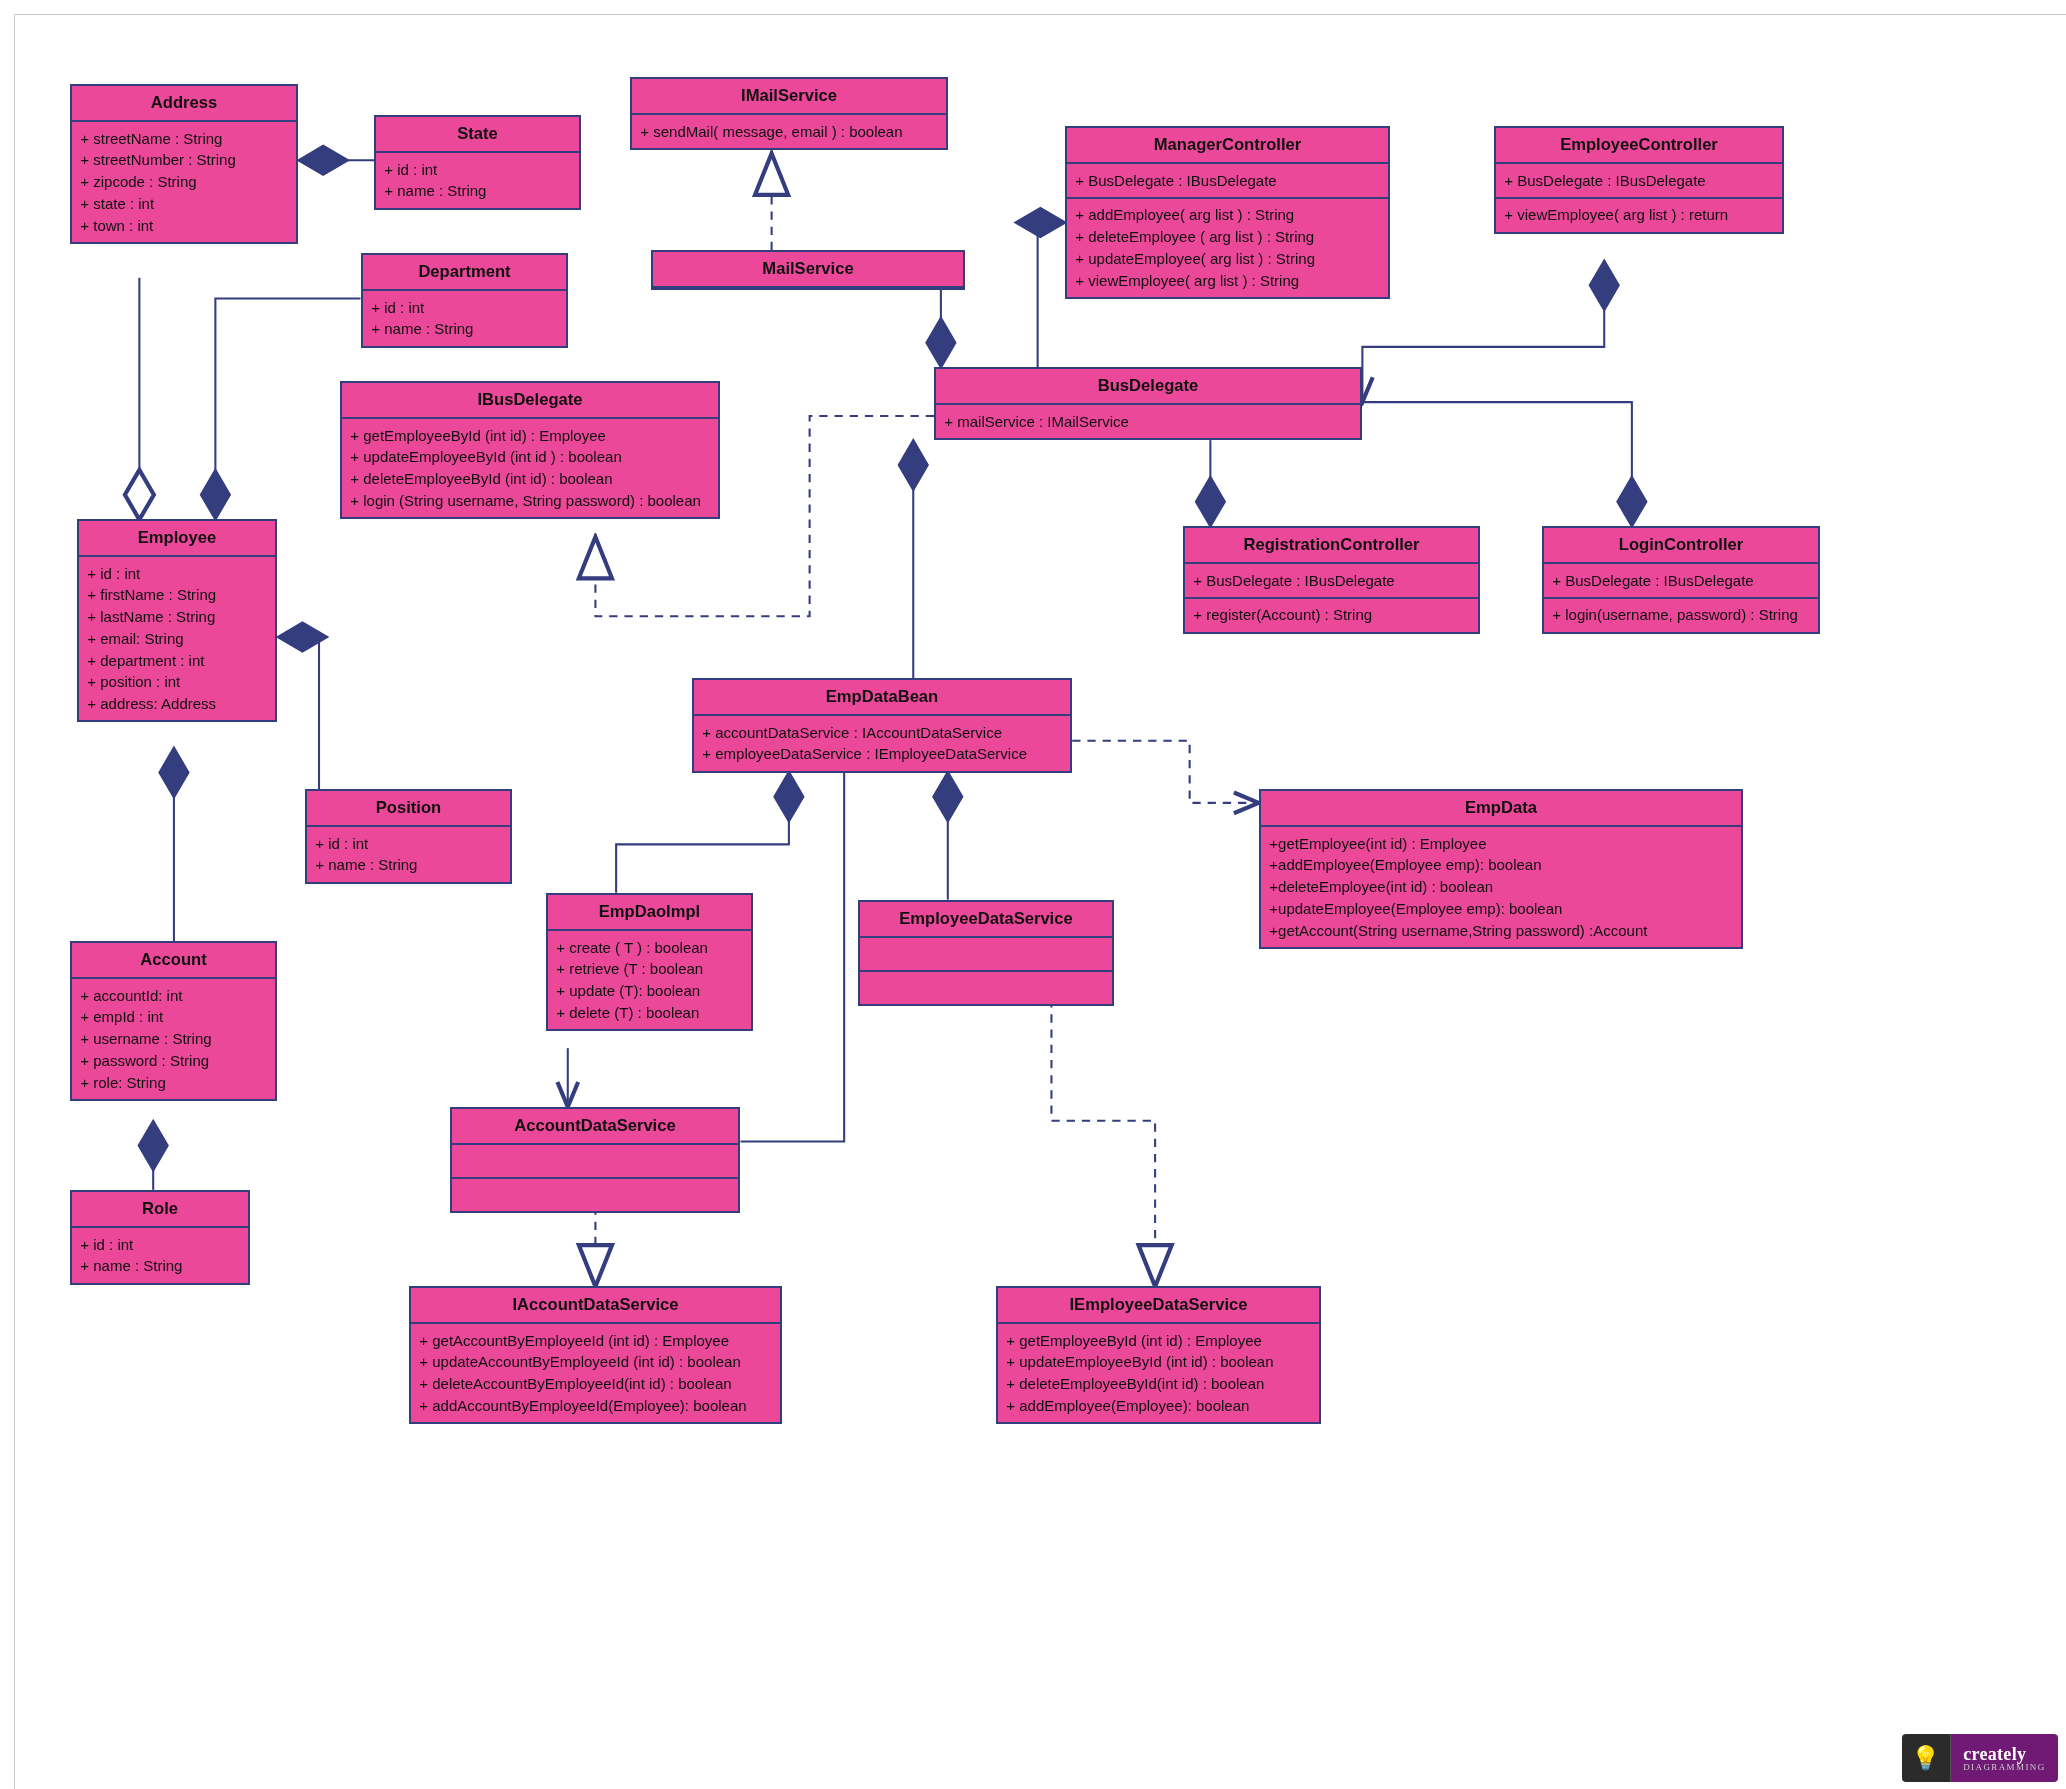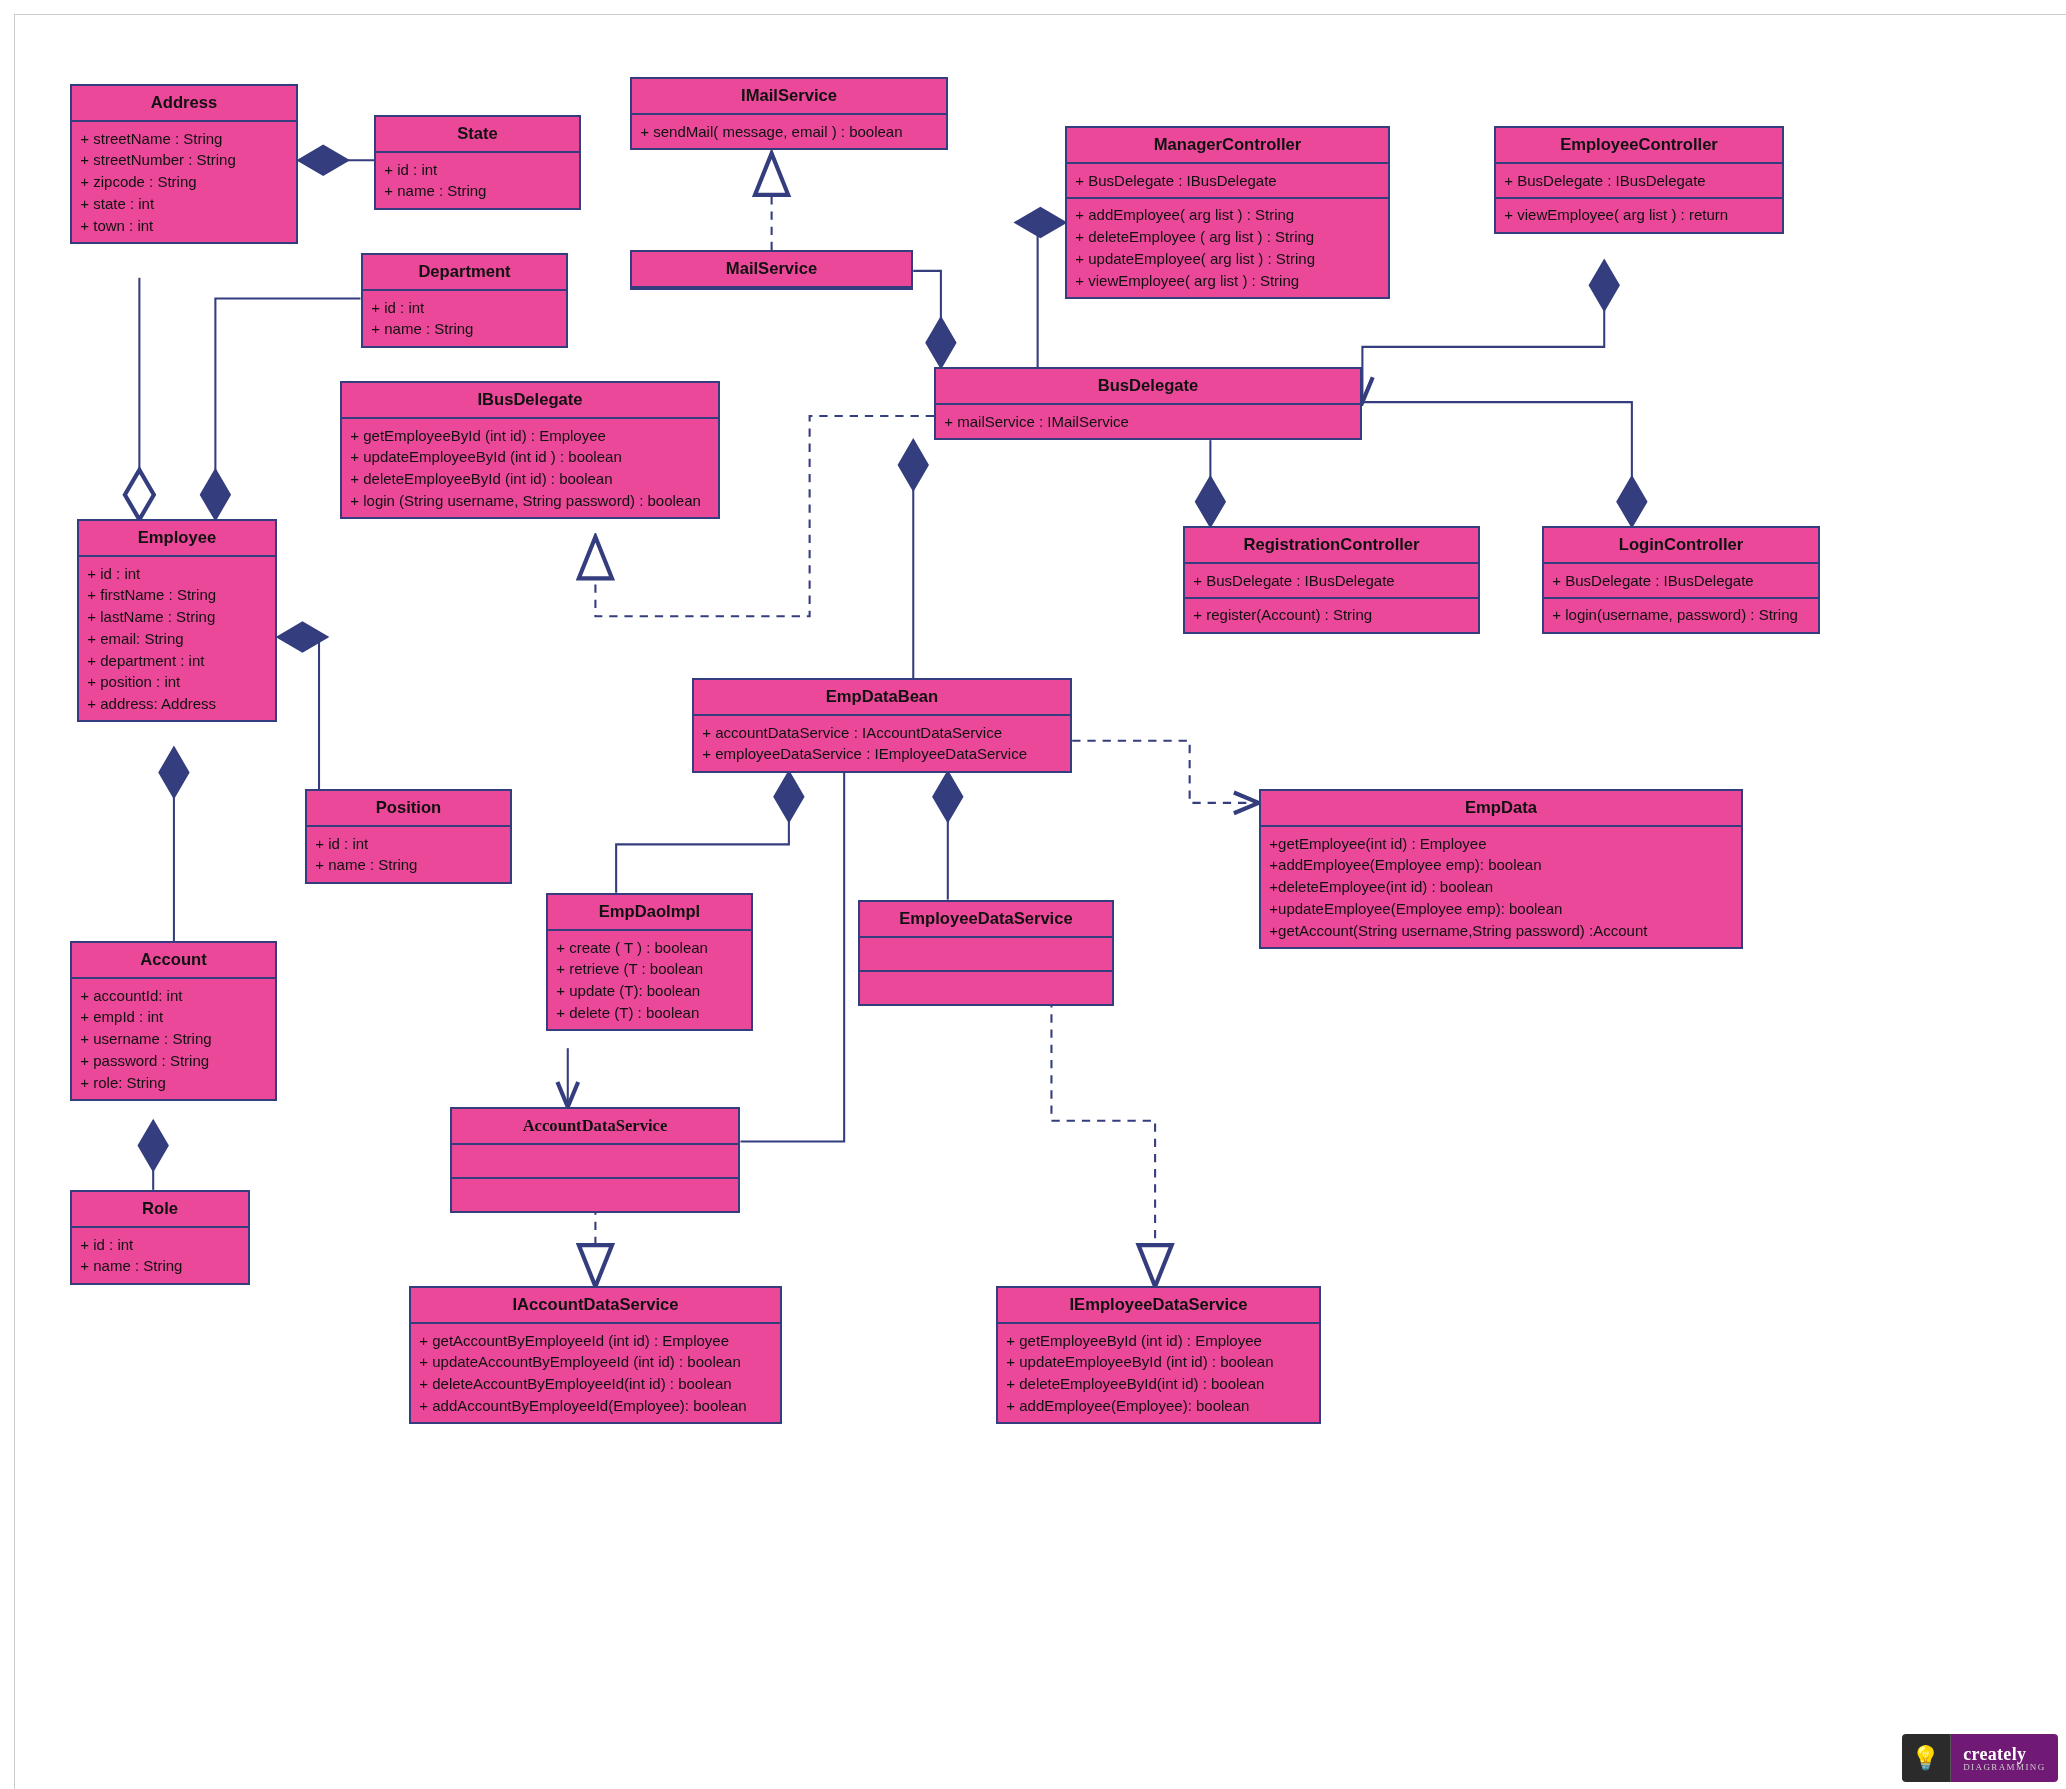--- a/index.html
+++ b/index.html
@@ -115,21 +115,21 @@
         <div class="row">+ id : int</div>
         <div class="row">+ name : String</div>
       </div>
     </div>
     <div class="class-box" style="left: 615px; top: 62px; width: 318px;">
       <div class="class-title">IMailService</div>
       <div class="class-section">
         <div class="row">+ sendMail(  message, email )  :  boolean</div>
       </div>
     </div>
-    <div class="class-box" style="left: 615px; top: 235px; width: 283px;">
+    <div class="class-box" style="left: 636px; top: 235px; width: 314px;">
       <div class="class-title">MailService</div>
     </div>
     <div class="class-box" style="left: 1050px; top: 111px; width: 325px;">
       <div class="class-title">ManagerController</div>
       <div class="class-section">
         <div class="row">+ BusDelegate : IBusDelegate</div>
       </div>
       <div class="class-section">
         <div class="row">+  addEmployee( arg list ) : String</div>
         <div class="row">+  deleteEmployee ( arg list ) : String</div>
@@ -232,21 +232,21 @@
         <div class="row">+ username : String</div>
         <div class="row">+ password : String</div>
         <div class="row">+ role: String</div>
       </div>
     </div>
     <div class="class-box" style="left: 843px; top: 885px; width: 256px;">
       <div class="class-title">EmployeeDataService</div>
       <div class="class-section empty"></div>
       <div class="class-section empty"></div>
     </div>
-    <div class="class-box" style="left: 435px; top: 1092px; width: 290px; font-family: Liberation Serif, serif;">
+    <div class="class-box" style="left: 435px; top: 1092px; width: 290px;">
       <div class="class-title">AccountDataService</div>
       <div class="class-section empty"></div>
       <div class="class-section empty"></div>
     </div>
     <div class="class-box" style="left: 55px; top: 1175px; width: 180px;">
       <div class="class-title">Role</div>
       <div class="class-section">
         <div class="row">+ id : int</div>
         <div class="row">+ name : String</div>
       </div>

